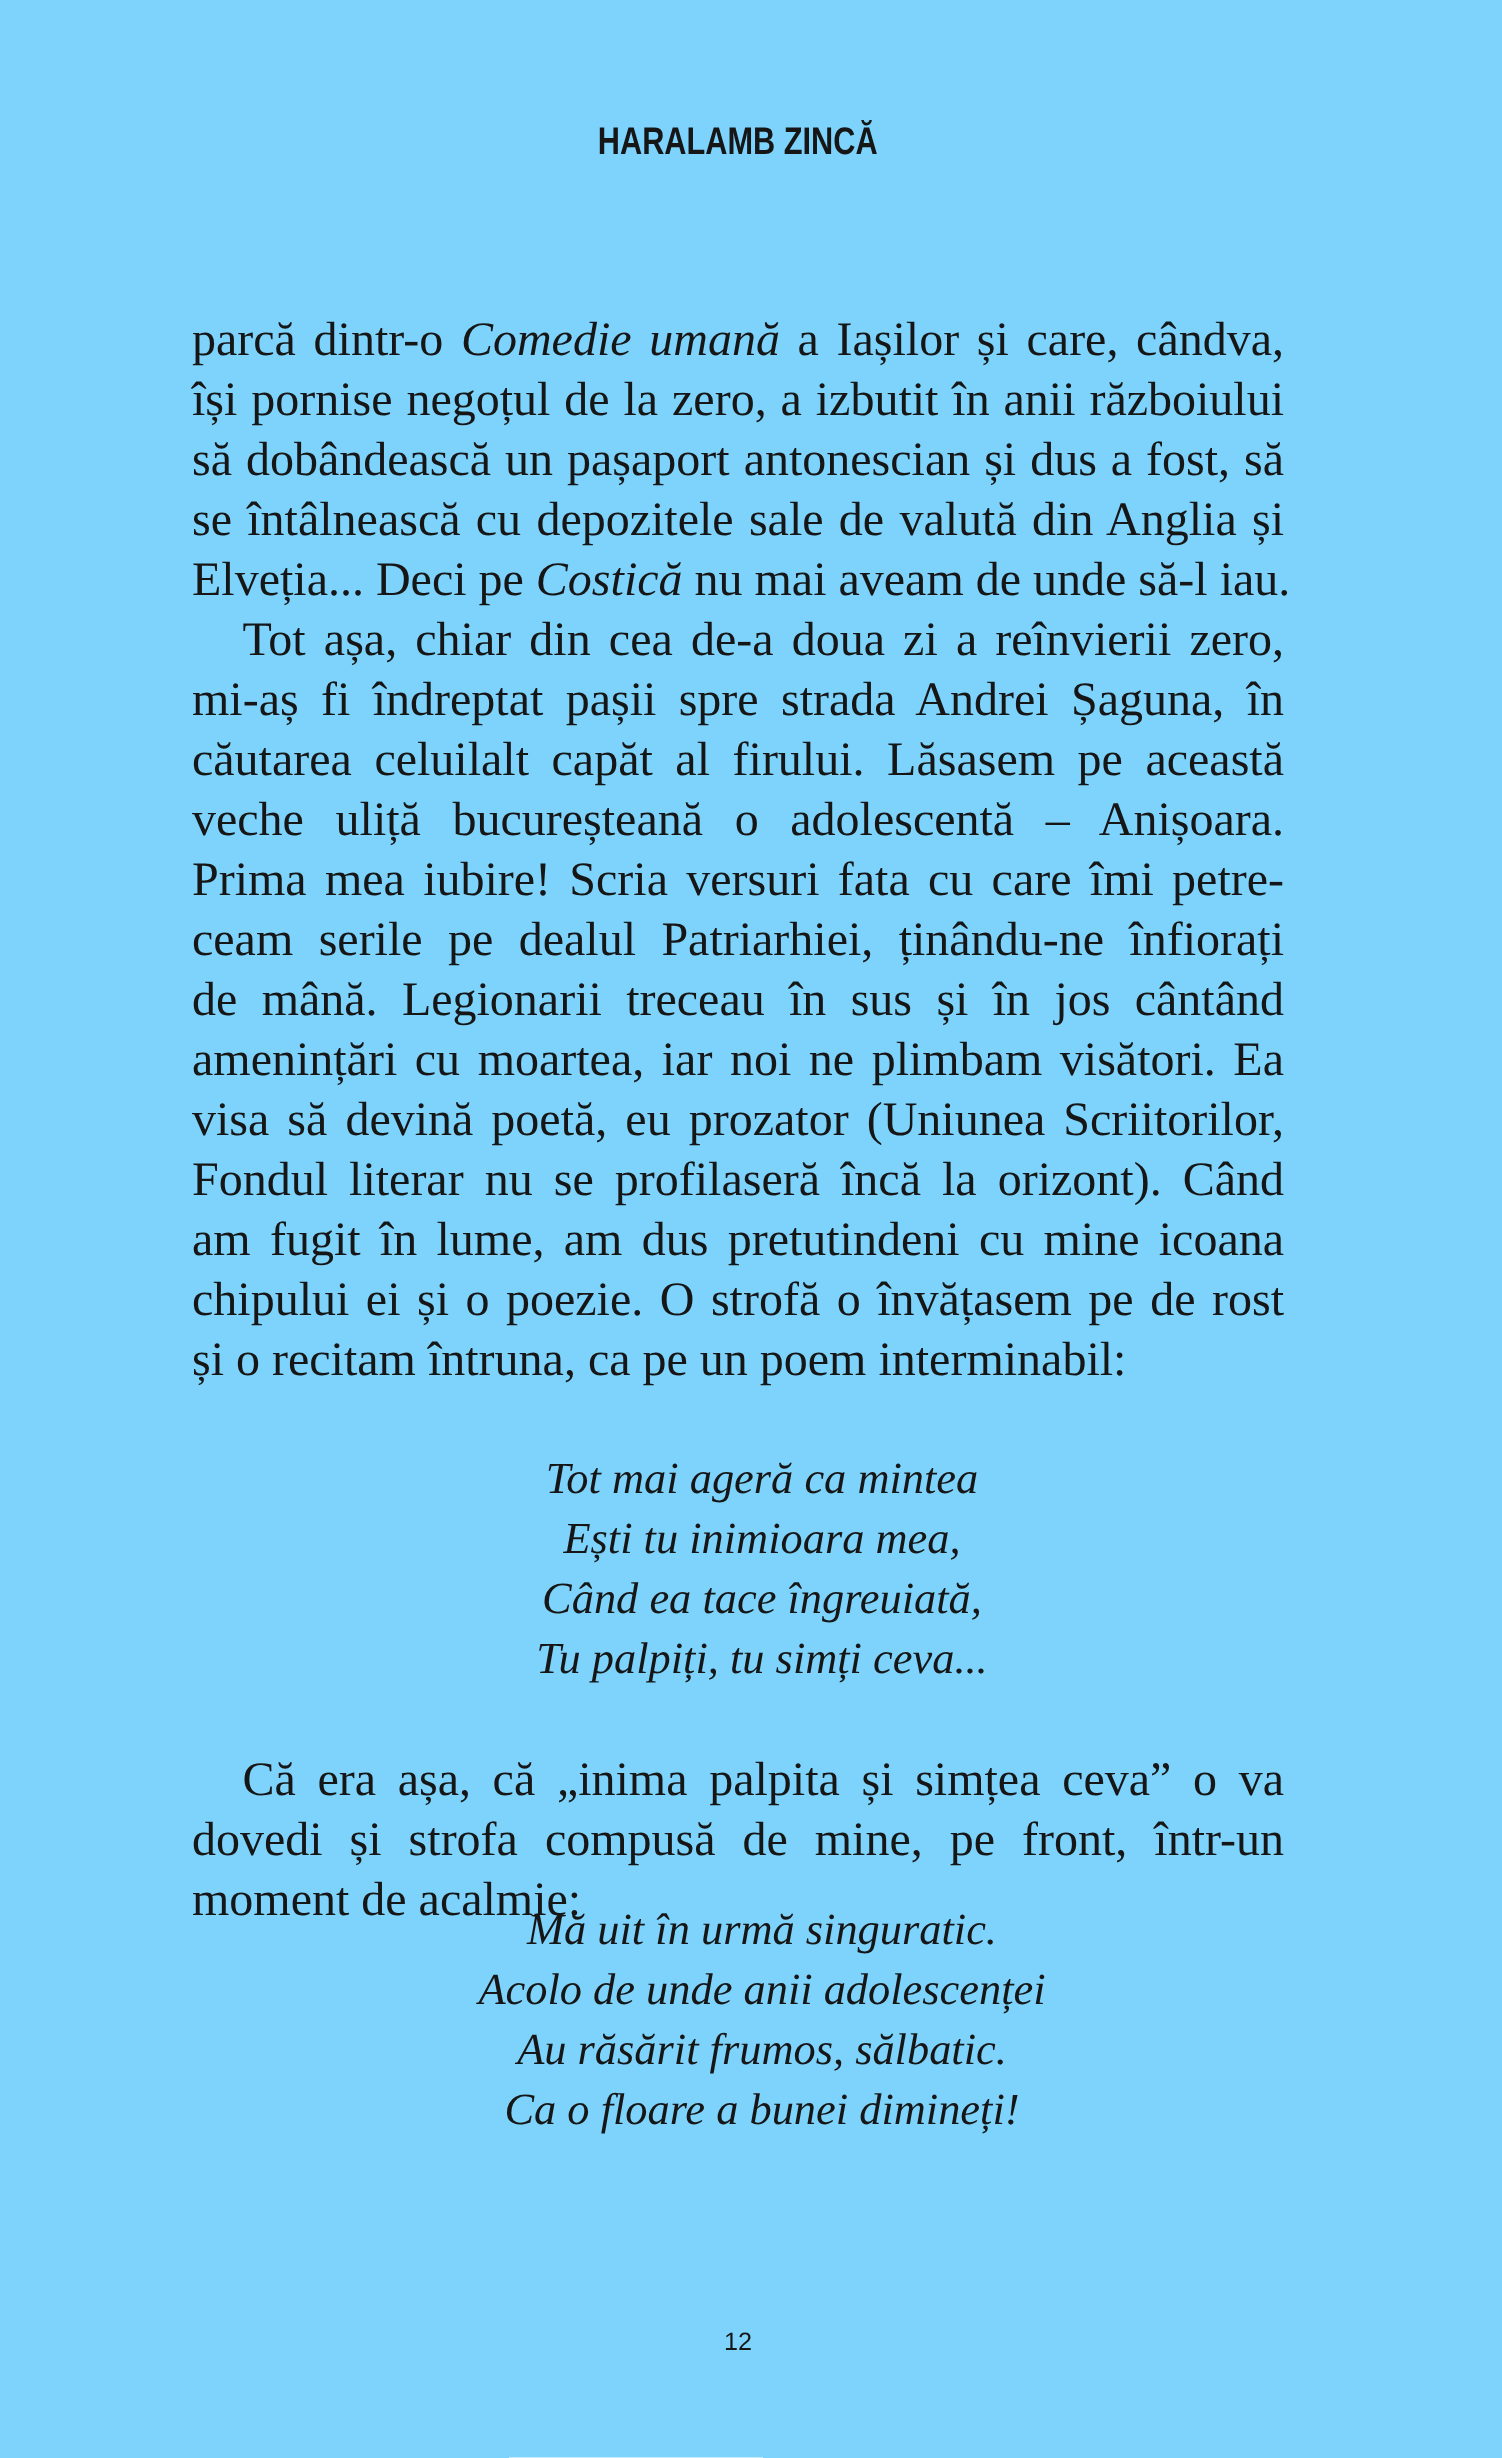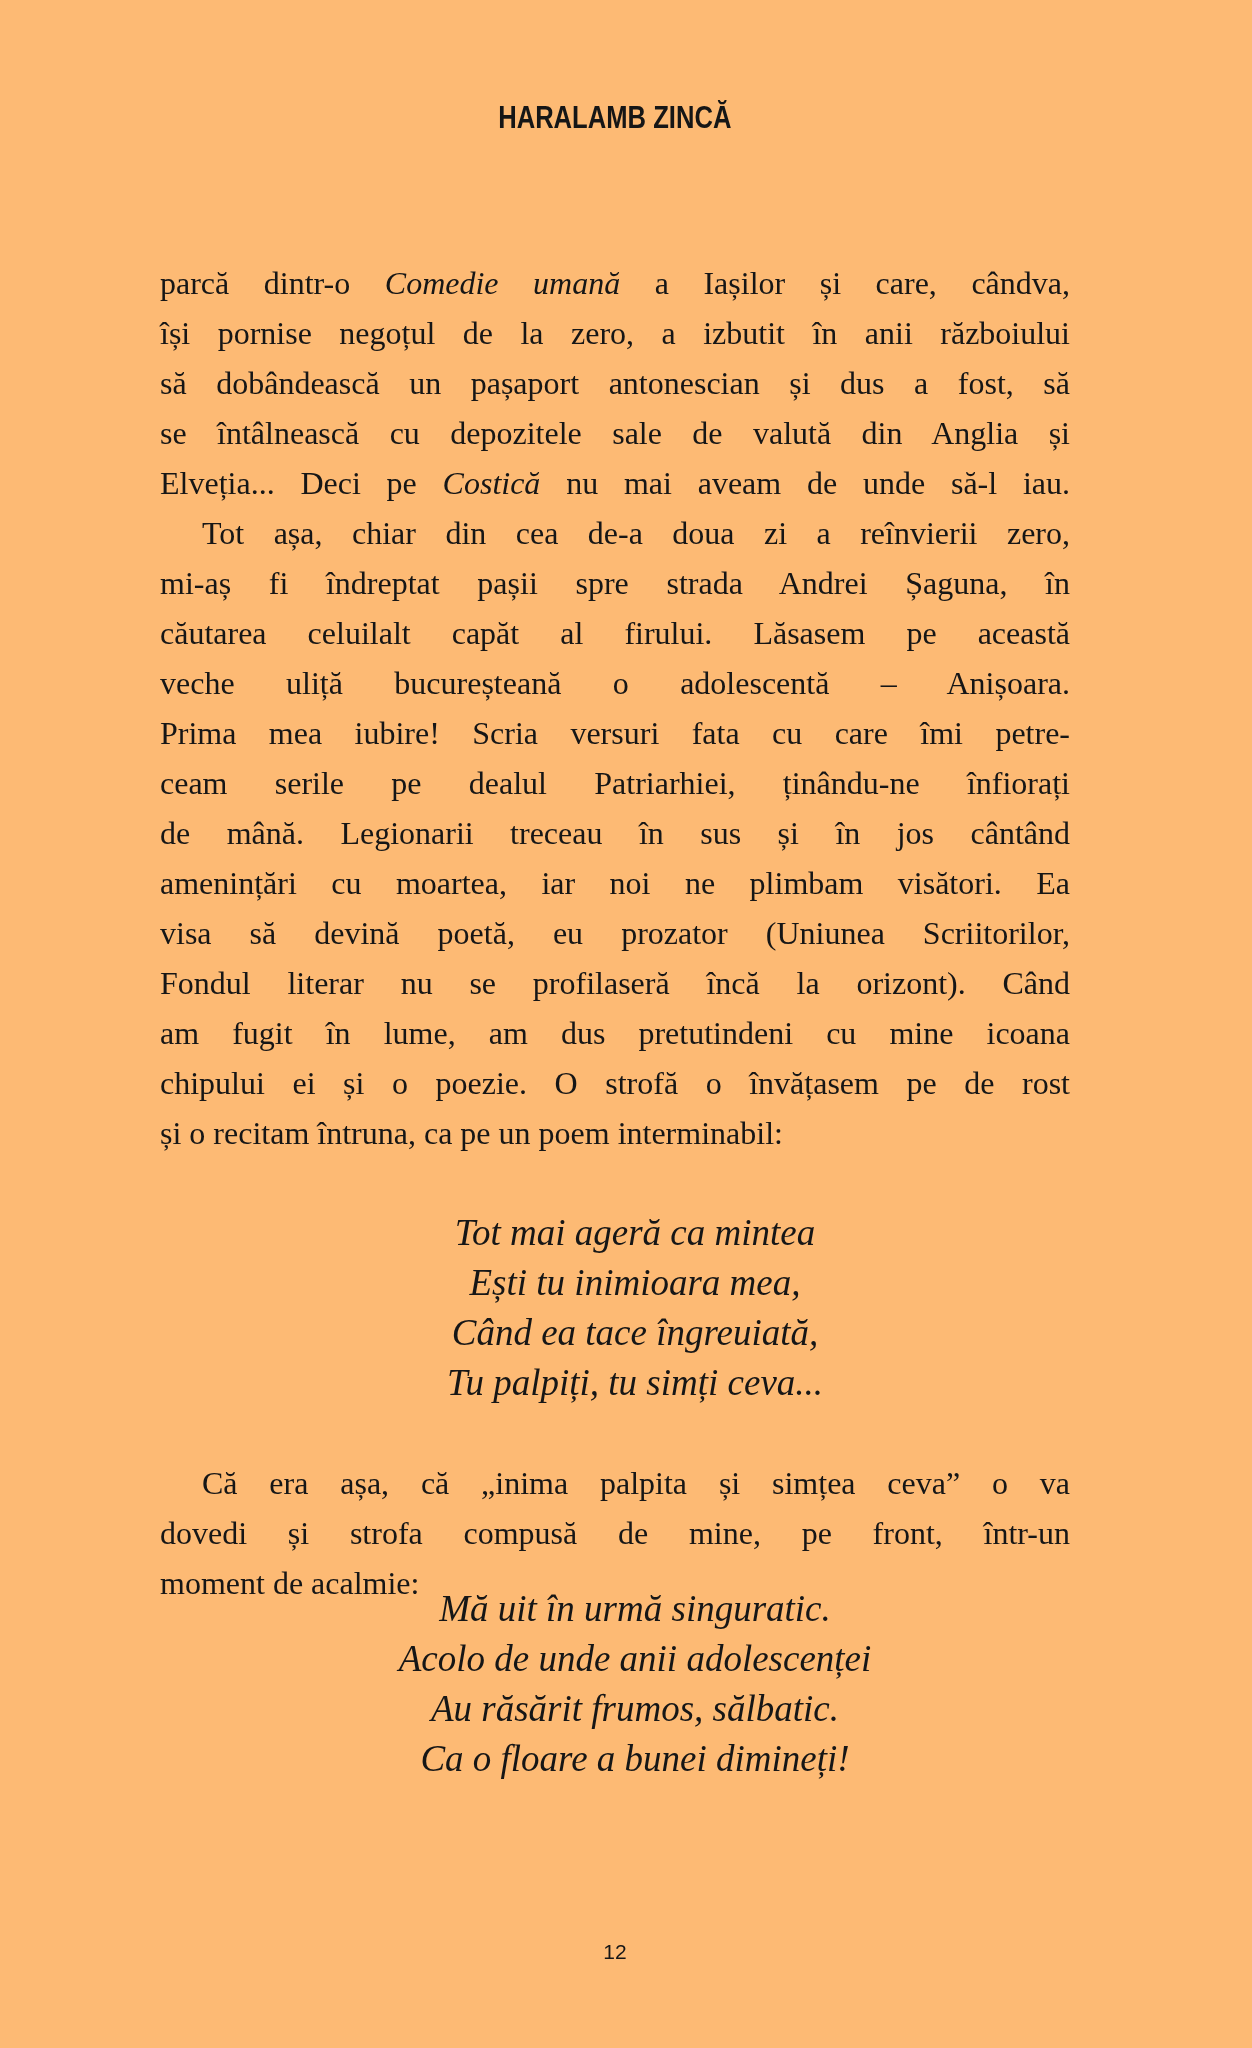--- a/index.html
+++ b/index.html
@@ -4,21 +4,21 @@
 <style>
   html, body {
     margin: 0;
     padding: 0;
     background: #ffffff;
   }
   .page {
     position: relative;
     width: 1252px;
     height: 2048px;
-    background: #fdba74;
+    background: #7dd3fc;
     color: #161616;
     font-family: "Liberation Serif", serif;
     overflow: hidden;
   }
   .running-head {
     position: absolute;
     top: 100px;
     left: 160px;
     width: 910px;
     text-align: center;
@@ -37,21 +37,21 @@
   .text-block {
     position: absolute;
     left: 160px;
     width: 910px;
   }
   .para1 { top: 258px; }
   .para2 { top: 1458px; }
   .bline {
     height: 50px;
     line-height: 50px;
-    font-size: 32px;
+    font-size: 40px;
     text-align: justify;
     text-align-last: justify;
     -moz-text-align-last: justify;
     white-space: nowrap;
   }
   .bline.lastline {
     text-align-last: left;
     -moz-text-align-last: left;
   }
   .bline.indent { text-indent: 42px; }

